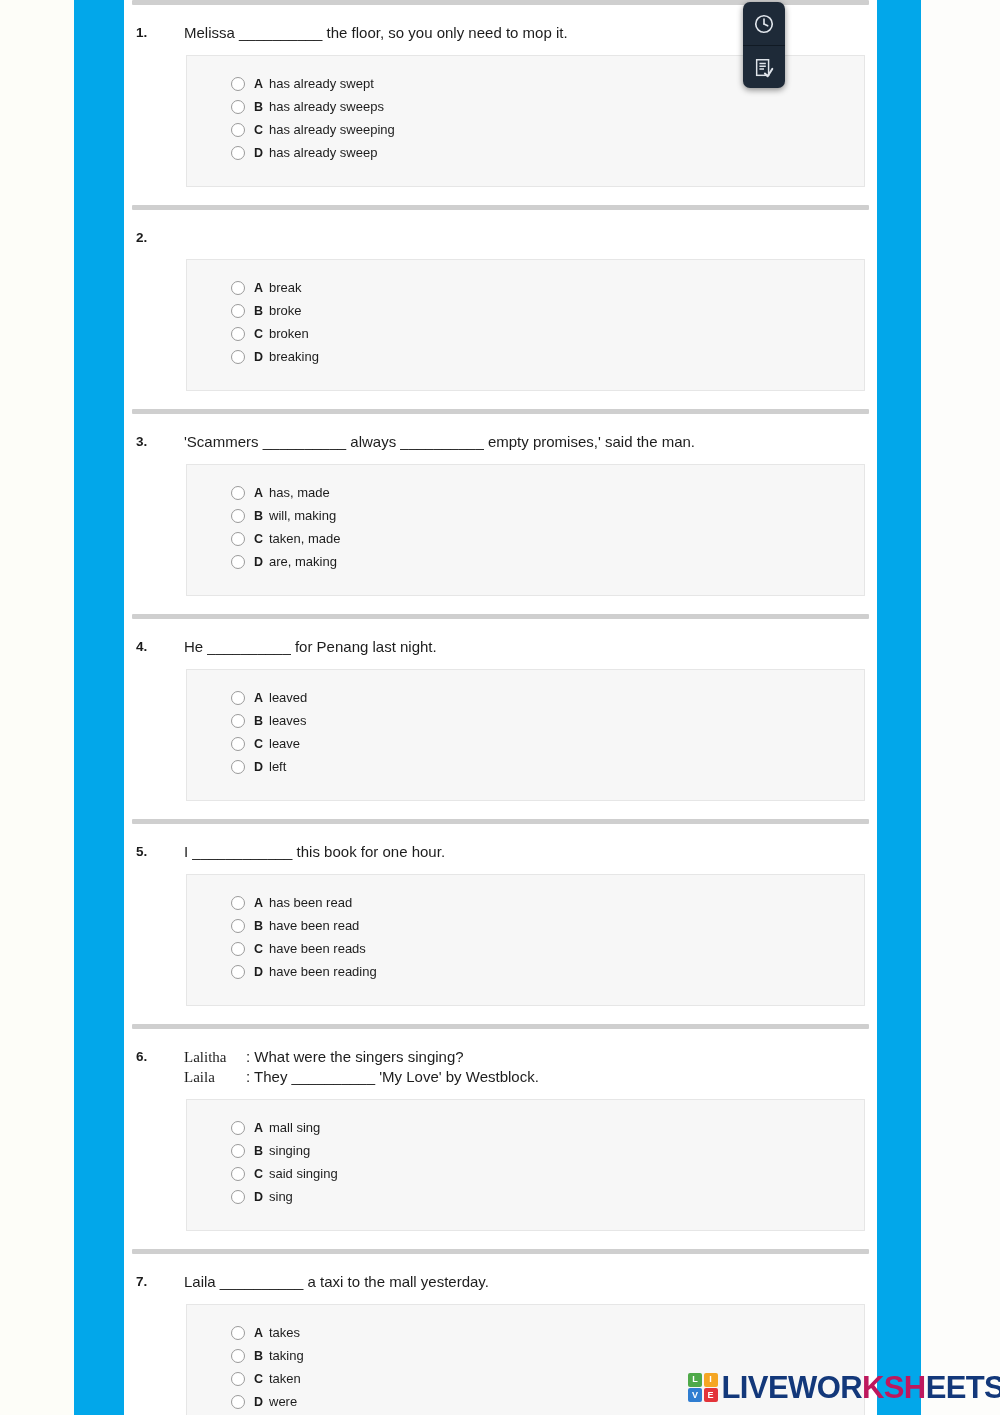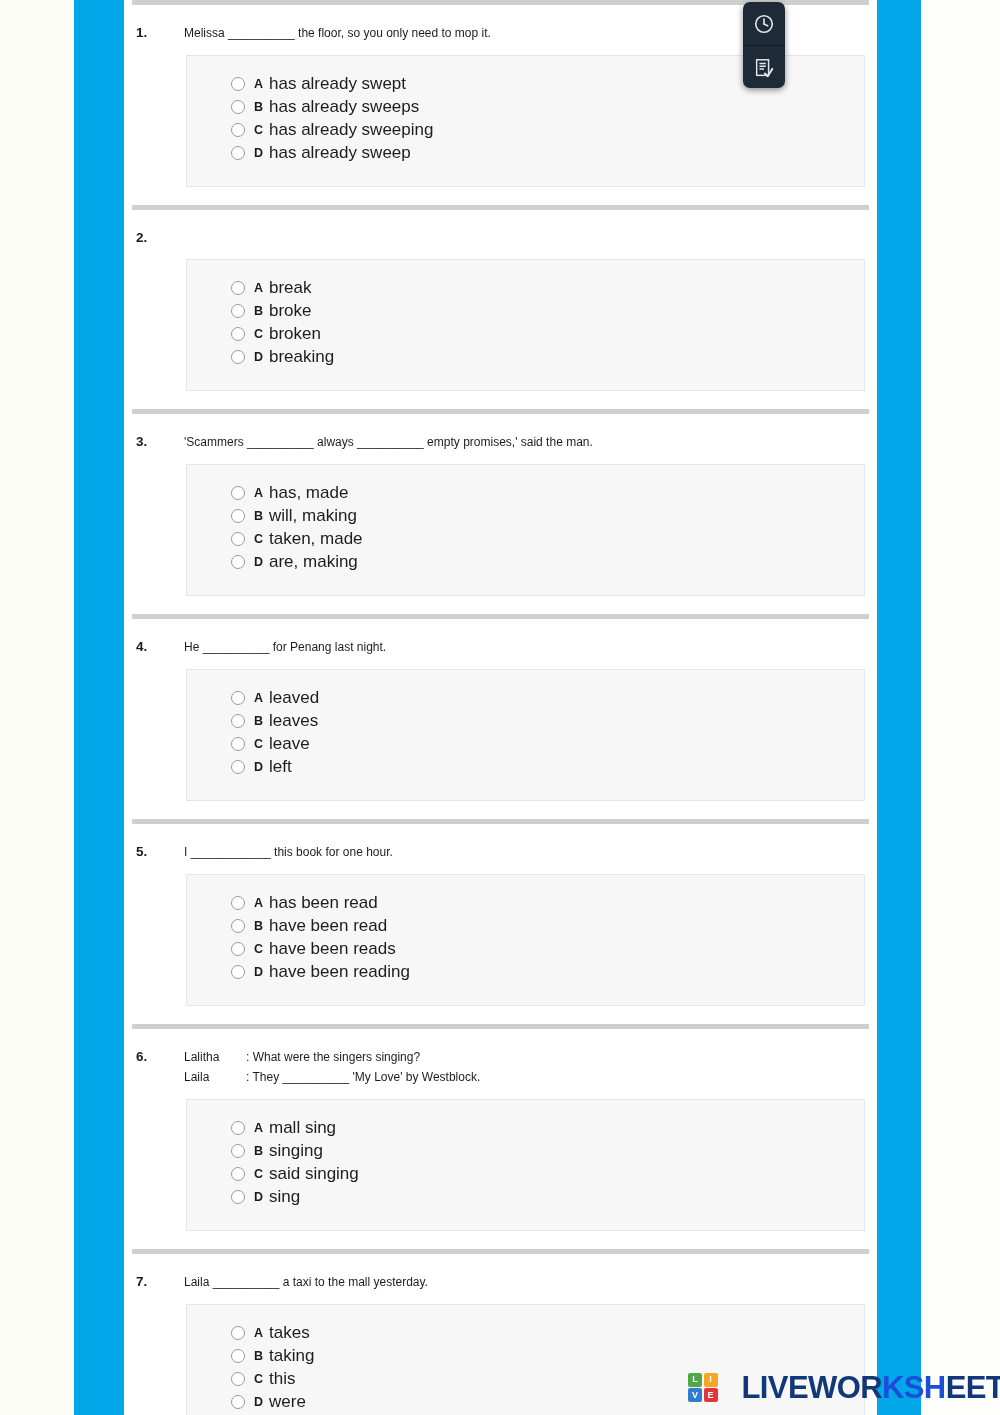--- a/index.html
+++ b/index.html
@@ -84,32 +84,33 @@
     flex: 0 0 48px;
     text-align: left;
     padding-left: 12px;
     font-size: 13.5px;
     font-weight: bold;
     color: #1b1b1b;
     line-height: 19px;
   }
   .q-text {
     flex: 1 1 auto;
-    font-size: 12px;
+    font-size: 15px;
     color: #1d1d1d;
     line-height: 20px;
     padding-right: 24px;
   }
   .q-line {
     display: block;
     white-space: pre;
   }
   .dlg-speaker {
     display: inline-block;
     width: 62px;
+    font-family: Liberation Serif, serif;
   }
 
   .answers-box {
     margin: 12px 12px 0 62px;
     background: #f7f7f7;
     border: 1px solid #e6e6e6;
     padding: 16px 0 22px 0;
   }
   .answer-row {
     display: flex;
@@ -127,21 +128,21 @@
     margin-right: 9px;
   }
   .opt-letter {
     font-size: 12.5px;
     font-weight: bold;
     color: #1b1b1b;
     width: 15px;
     flex: 0 0 15px;
   }
   .opt-text {
-    font-size: 17px;
+    font-size: 13px;
     color: #1d1d1d;
   }
 
   .block-spacer {
     height: 18px;
   }
 
   
   .tool-panel {
     position: absolute;
@@ -193,22 +194,22 @@
     justify-content: center;
     line-height: 1;
   }
   .lw-word {
     font-size: 31px;
     font-weight: bold;
     letter-spacing: -0.6px;
     line-height: 1;
     font-family: "Liberation Sans", sans-serif;
   }
-  .lw-part-a { color: #13387a; margin-left: 20px; }
-  .lw-part-b { color: #1d4ed8; }
+  .lw-part-a { color: #13387a; }
+  .lw-part-b { color: #be185d; }
   .lw-part-c { color: #13387a; }
 </style>
 </head>
 <body>
 
 <div id="page-root">
 
   <div class="bar-blue-left"></div>
   <div class="bar-blue-right"></div>
   <div class="sheet"></div>
@@ -420,21 +421,21 @@
             <span class="opt-text">takes</span>
           </div>
           <div class="answer-row">
             <span class="radio"></span>
             <span class="opt-letter">B</span>
             <span class="opt-text">taking</span>
           </div>
           <div class="answer-row">
             <span class="radio"></span>
             <span class="opt-letter">C</span>
-            <span class="opt-text">this</span>
+            <span class="opt-text">taken</span>
           </div>
           <div class="answer-row">
             <span class="radio"></span>
             <span class="opt-letter">D</span>
             <span class="opt-text">were</span>
           </div>
         </div>
       </div>
     </div>
 

